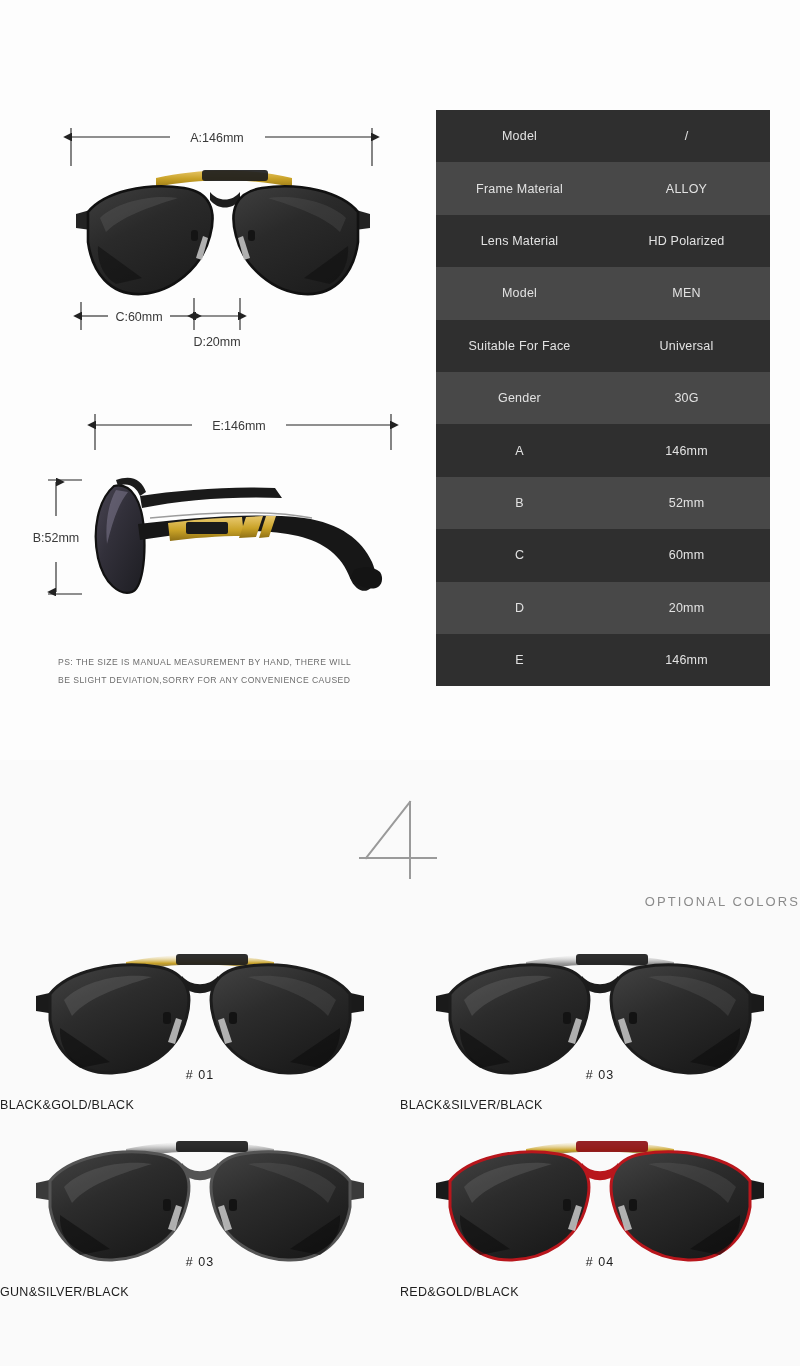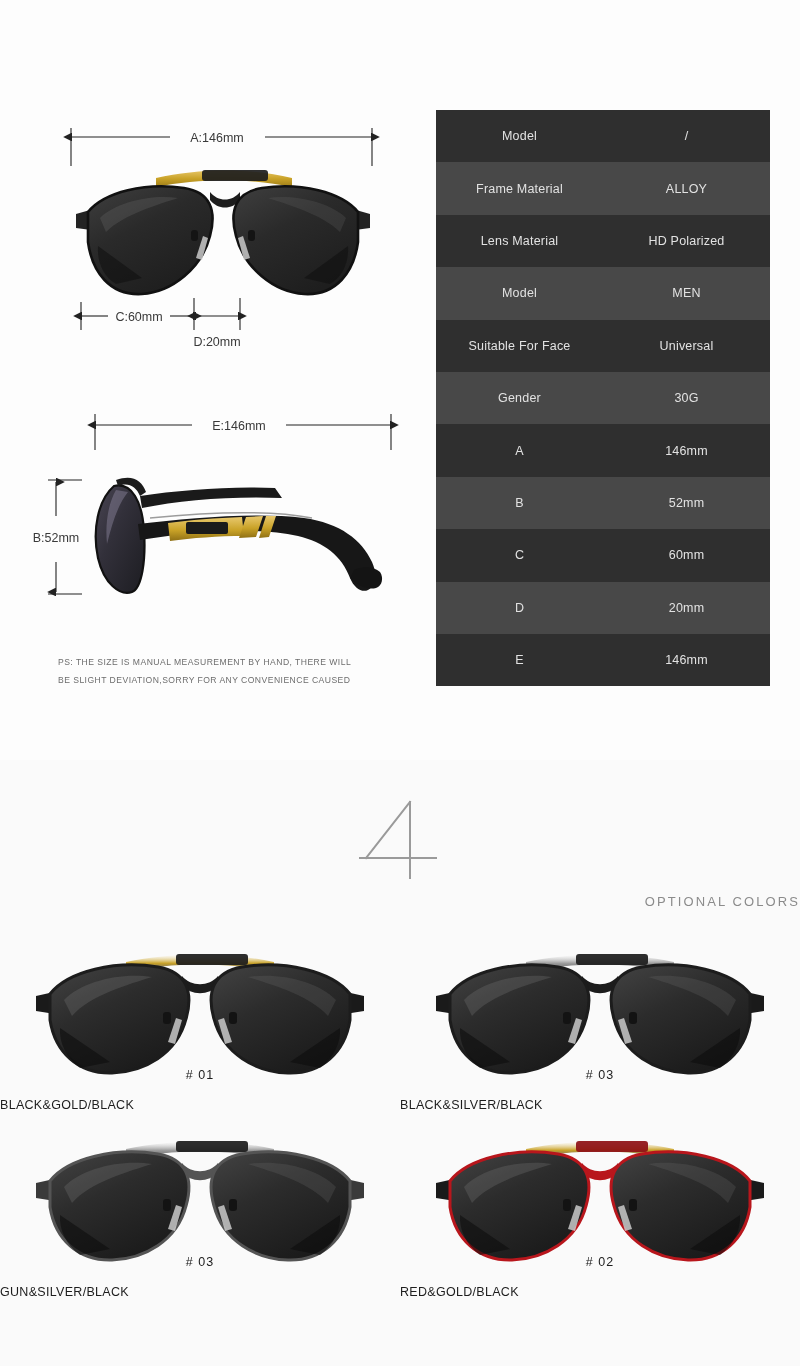--- a/index.html
+++ b/index.html
@@ -416,20 +416,20 @@
                 <path d="M34,60 C52,41 92,32 122,37 C100,44 60,55 42,76 Z" fill="#787878" opacity="0.30"></path>
                 <path d="M306,60 C288,41 248,32 218,37 C240,44 280,55 298,76 Z" fill="#787878" opacity="0.22"></path>
                 <path d="M30,88 L80,122 L50,128 C36,118 29,102 30,88 Z" fill="#0c0c0c" opacity="0.58"></path>
                 <path d="M310,88 L260,122 L290,128 C304,118 311,102 310,88 Z" fill="#0c0c0c" opacity="0.58"></path>
                 <path d="M146,78 L138,102 L145,104 L152,80 Z" fill="#cfcfcf" opacity="0.82"></path>
                 <path d="M194,78 L202,102 L195,104 L188,80 Z" fill="#cfcfcf" opacity="0.82"></path>
                 <rect x="133" y="72" width="8" height="12" rx="3" fill="#131313"></rect>
                 <rect x="199" y="72" width="8" height="12" rx="3" fill="#131313"></rect>
               </svg>
             </div>
-            <div class="code">#  02</div>
+            <div class="code">#  04</div>
             <div class="name">RED&amp;GOLD/BLACK</div>
           </div>
         </div>
     </div>
 
   </div>
 </div>
 
 </body></html>

